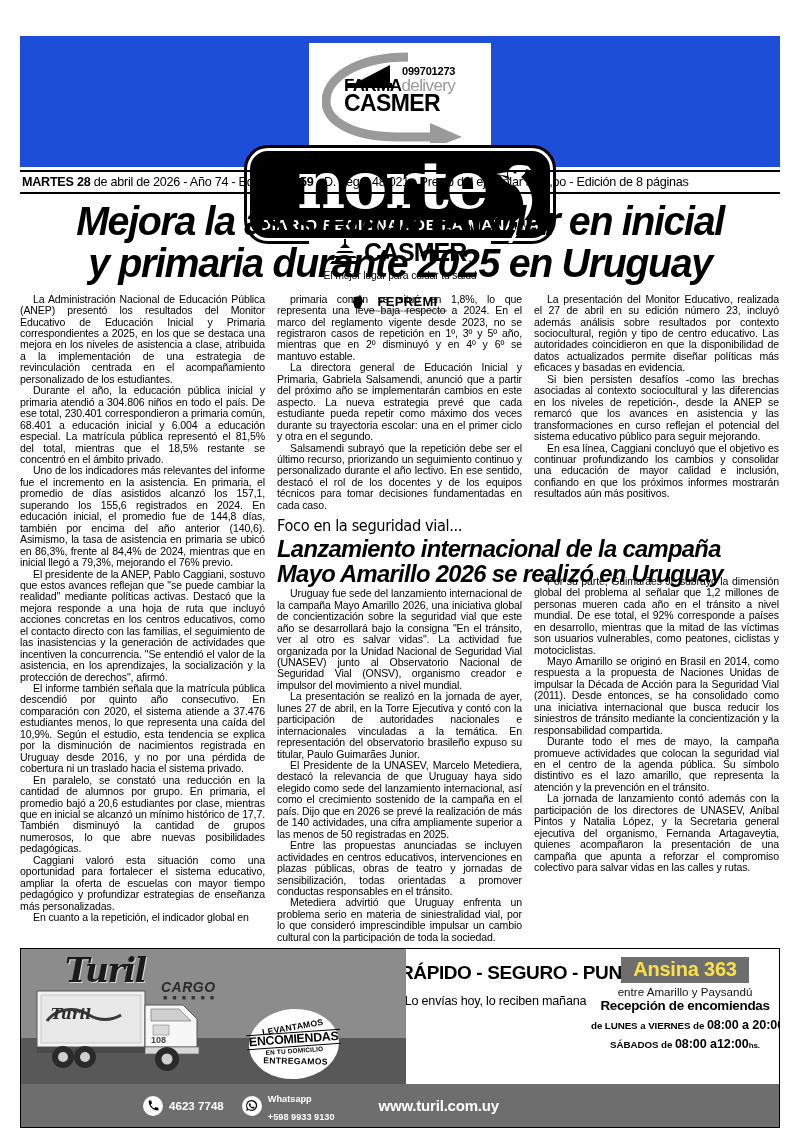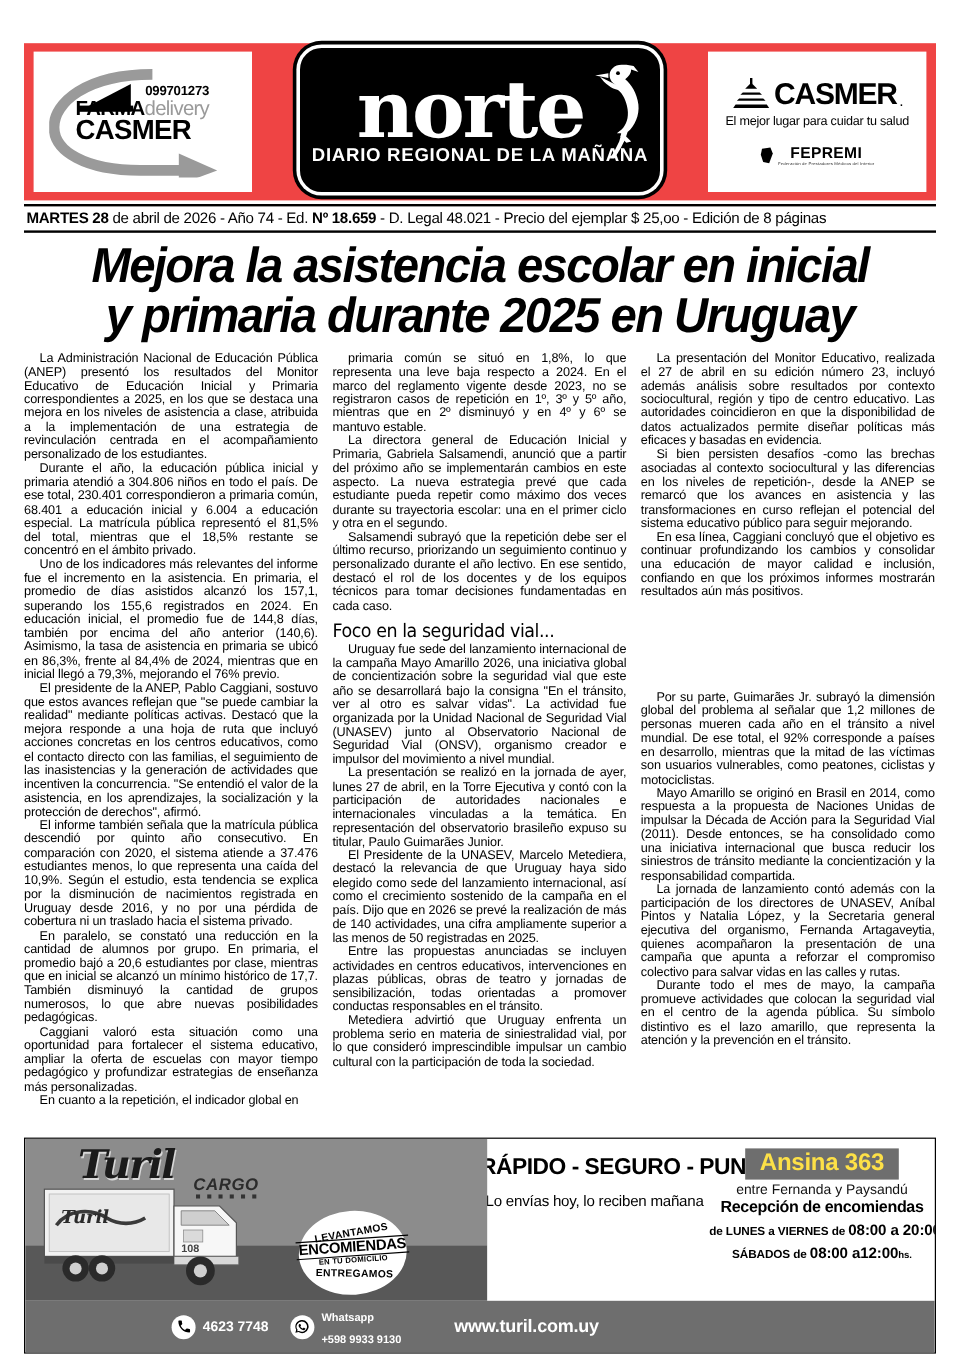--- a/index.html
+++ b/index.html
@@ -19,25 +19,26 @@
     height: 1142px;
     background: #ffffff;
     overflow: hidden;
   }
 
   
   .masthead {
     position: absolute;
     left: 20px; top: 36px;
     width: 760px; height: 131px;
-    background: #ef4444;
+    background: #1d4ed8;
     display: flex;
-    align-items: flex-end;
+    align-items: center;
     justify-content: space-between;
     padding: 7px 8px;
+    flex-direction: column;
   }
 
   .logo-box {
     background: #ffffff;
     height: 117px;
     display: flex;
     align-items: center;
     justify-content: center;
     position: relative;
   }
@@ -452,39 +453,46 @@
         <p>En cuanto a la repetición, el indicador global en</p>
       </div>
 
       <div class="col">
         <p>primaria común se situó en 1,8%, lo que representa una leve baja respecto a 2024. En el marco del reglamento vigente desde 2023, no se registraron casos de repetición en 1º, 3º y 5º año, mientras que en 2º disminuyó y en 4º y 6º se mantuvo estable.</p>
         <p>La directora general de Educación Inicial y Primaria, Gabriela Salsamendi, anunció que a partir del próximo año se implementarán cambios en este aspecto. La nueva estrategia prevé que cada estudiante pueda repetir como máximo dos veces durante su trayectoria escolar: una en el primer ciclo y otra en el segundo.</p>
         <p>Salsamendi subrayó que la repetición debe ser el último recurso, priorizando un seguimiento continuo y personalizado durante el año lectivo. En ese sentido, destacó el rol de los docentes y de los equipos técnicos para tomar decisiones fundamentadas en cada caso.</p>
 
         <div class="kicker">Foco en la seguridad vial...</div>
 
+        <div style="position:relative;">
+          <div class="headline2">
+            <span>Lanzamiento internacional de la campaña</span><br>
+            <span>Mayo Amarillo 2026 se realizó en Uruguay</span>
+          </div>
+          <div class="spacer-h2"></div>
+        </div>
 
         <p>Uruguay fue sede del lanzamiento internacional de la campaña Mayo Amarillo 2026, una iniciativa global de concientización sobre la seguridad vial que este año se desarrollará bajo la consigna "En el tránsito, ver al otro es salvar vidas". La actividad fue organizada por la Unidad Nacional de Seguridad Vial (UNASEV) junto al Observatorio Nacional de Seguridad Vial (ONSV), organismo creador e impulsor del movimiento a nivel mundial.</p>
         <p>La presentación se realizó en la jornada de ayer, lunes 27 de abril, en la Torre Ejecutiva y contó con la participación de autoridades nacionales e internacionales vinculadas a la temática. En representación del observatorio brasileño expuso su titular, Paulo Guimarães Junior.</p>
         <p>El Presidente de la UNASEV, Marcelo Metediera, destacó la relevancia de que Uruguay haya sido elegido como sede del lanzamiento internacional, así como el crecimiento sostenido de la campaña en el país. Dijo que en 2026 se prevé la realización de más de 140 actividades, una cifra ampliamente superior a las menos de 50 registradas en 2025.</p>
         <p>Entre las propuestas anunciadas se incluyen actividades en centros educativos, intervenciones en plazas públicas, obras de teatro y jornadas de sensibilización, todas orientadas a promover conductas responsables en el tránsito.</p>
         <p>Metediera advirtió que Uruguay enfrenta un problema serio en materia de siniestralidad vial, por lo que consideró imprescindible impulsar un cambio cultural con la participación de toda la sociedad.</p>
       </div>
 
       <div class="col">
         <p>La presentación del Monitor Educativo, realizada el 27 de abril en su edición número 23, incluyó además análisis sobre resultados por contexto sociocultural, región y tipo de centro educativo. Las autoridades coincidieron en que la disponibilidad de datos actualizados permite diseñar políticas más eficaces y basadas en evidencia.</p>
         <p>Si bien persisten desafíos -como las brechas asociadas al contexto sociocultural y las diferencias en los niveles de repetición-, desde la ANEP se remarcó que los avances en asistencia y las transformaciones en curso reflejan el potencial del sistema educativo público para seguir mejorando.</p>
         <p>En esa línea, Caggiani concluyó que el objetivo es continuar profundizando los cambios y consolidar una educación de mayor calidad e inclusión, confiando en que los próximos informes mostrarán resultados aún más positivos.</p>
 
         <div style="height:76px;"></div>
 
         <p>Por su parte, Guimarães Jr. subrayó la dimensión global del problema al señalar que 1,2 millones de personas mueren cada año en el tránsito a nivel mundial. De ese total, el 92% corresponde a países en desarrollo, mientras que la mitad de las víctimas son usuarios vulnerables, como peatones, ciclistas y motociclistas.</p>
         <p>Mayo Amarillo se originó en Brasil en 2014, como respuesta a la propuesta de Naciones Unidas de impulsar la Década de Acción para la Seguridad Vial (2011). Desde entonces, se ha consolidado como una iniciativa internacional que busca reducir los siniestros de tránsito mediante la concientización y la responsabilidad compartida.</p>
+        <p>Durante todo el mes de mayo, la campaña promueve actividades que colocan la seguridad vial en el centro de la agenda pública. Su símbolo distintivo es el lazo amarillo, que representa la atención y la prevención en el tránsito.</p>
         <p>La jornada de lanzamiento contó además con la participación de los directores de UNASEV, Aníbal Pintos y Natalia López, y la Secretaria general ejecutiva del organismo, Fernanda Artagaveytia, quienes acompañaron la presentación de una campaña que apunta a reforzar el compromiso colectivo para salvar vidas en las calles y rutas.</p>
-        <p>Durante todo el mes de mayo, la campaña promueve actividades que colocan la seguridad vial en el centro de la agenda pública. Su símbolo distintivo es el lazo amarillo, que representa la atención y la prevención en el tránsito.</p>
       </div>
 
     </div>
   </div>
 
   <div class="ad">
 
     <div class="ad-top">
 
       <div class="ad-left">
@@ -529,21 +537,21 @@
         </div>
       </div>
 
       <div class="ad-mid">
         <div class="t1">RÁPIDO - SEGURO - PUNTUAL</div>
         <div class="t2">Lo envías hoy, lo reciben mañana</div>
       </div>
 
       <div class="ad-right">
         <div class="addr">Ansina 363</div>
-        <div class="addr-sub">entre Fernanda y Paysandú</div>
+        <div class="addr-sub">entre Amarillo y Paysandú</div>
         <div class="recep">Recepción de encomiendas</div>
         <div class="hours">
           <span>de LUNES a VIERNES de </span><span class="big">08:00</span><span class="big"> a </span><span class="big">20:00</span>
         </div>
         <div class="hours">
           <span>SÁBADOS de </span><span class="big">08:00</span><span class="big"> a</span><span class="big">12:00</span><span class="sm">hs.</span>
         </div>
       </div>
     </div>
 

